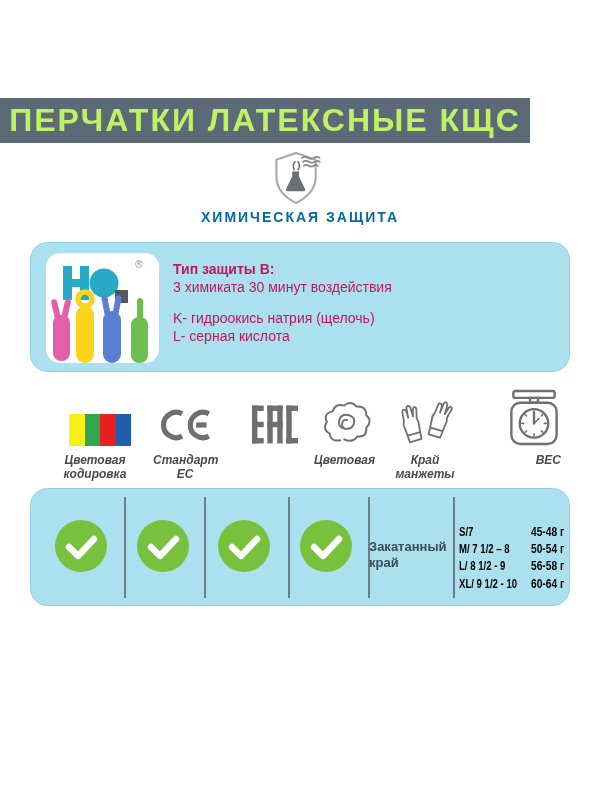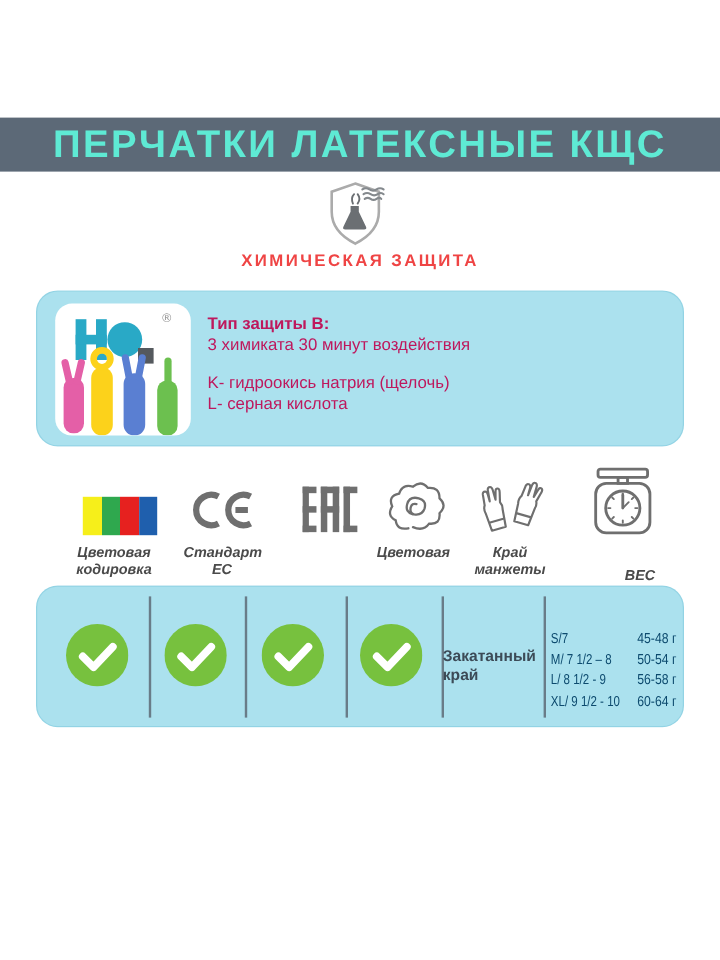--- a/index.html
+++ b/index.html
@@ -2,29 +2,29 @@
 <html><head>
 <meta charset="utf-8">
 <style>
   html,body { margin:0; padding:0; background:#ffffff; }
   .page {
     position:relative; width:600px; height:800px; background:#ffffff;
     font-family:"Liberation Sans", sans-serif; overflow:hidden;
   }
   
   .banner {
-    position:absolute; left:0; top:98px; width:600px; height:45px;
+    position:absolute; left:0; top:98px; width:530px; height:45px;
     display:flex; align-items:center; justify-content:center;
-    color:#5eead4; font-size:32px; font-weight:700; letter-spacing:2px; white-space:nowrap;
+    color:#bef264; font-size:32px; font-weight:700; letter-spacing:2px; white-space:nowrap;
   }
   
   .protection { position:absolute; left:0; top:150px; width:600px;
     display:flex; flex-direction:column; align-items:center; }
   .protection-label { margin-top:2px; font-size:14px; font-weight:700;
-    letter-spacing:2px; color:#ef4444; white-space:nowrap; }
+    letter-spacing:2px; color:#0369a1; white-space:nowrap; }
   
   .panel { position:absolute; left:30px; width:540px; border-radius:18px;
     border:1px solid rgba(125,200,220,0.55); box-sizing:border-box; }
   .info-box { top:242px; height:130px; }
   .spec-box { top:488px; height:118px; }
   .brand-card { position:absolute; left:15px; top:10px; width:113px; height:110px;
     background:#ffffff; border-radius:14px; overflow:hidden; }
   .info-text { position:absolute; left:142px; top:17px; width:394px;
     color:#be185d; font-size:14px; line-height:18px; font-weight:500; white-space:nowrap; }
   .info-text .t-bold { font-weight:700; }
@@ -37,22 +37,22 @@
     margin-bottom:7px; }
   .feature-label { font-size:12px; line-height:14px; font-weight:700;
     color:#4a4a4a; text-align:center; }
   .color-strip { display:flex; }
   .color-strip span { width:15.5px; height:32px; display:block; }
   
   .check { position:absolute; top:31px; width:52px; height:52px; }
   .vdiv { position:absolute; top:8px; height:101px; width:2px; opacity:0.85; }
   .cuff-type { position:absolute; left:338px; top:50px; width:82px;
     font-size:13px; line-height:16px; font-weight:600; color:#3c4b57; }
-  .size-table { position:absolute; left:428px; top:36px; color:#0c4a6e;
-    font-size:12px; font-weight:400; }
+  .size-table { position:absolute; left:428px; top:36px; color:#000000;
+    font-size:12px; font-weight:700; }
   .size-row { position:relative; height:17.2px; white-space:nowrap; }
   .sz { display:inline-block; transform:scaleX(0.8); transform-origin:left center; }
   .wt { position:absolute; left:72px; top:0; display:inline-block;
     transform:scaleX(0.85); transform-origin:left center; }
 </style>
 </head>
 <body>
 
 <div class="page">
 
@@ -184,21 +184,21 @@
           <g transform="translate(30,4) rotate(16 12 20)">
             <path d="M5 37 L4 22 Q3 18 5 15 L6 6 Q6.5 3.5 8.5 4 Q10 4.5 10 7 L10 13 L11 3.5 Q11.5 1 13.5 1.5 Q15 2 15 4.5 L15 13 L17 6 Q17.8 3.8 19.3 4.5 Q20.8 5.3 20 8 L18 16 Q19.5 19 18.5 22 L17 37 Z"></path>
             <path d="M4.7 30 L17.6 30" fill="none"></path>
           </g>
         </g>
       </svg>
     </div>
     <div class="feature-label" style="width:62px;">Край манжеты</div>
   </div>
 
-  <div class="feature" style="left:456px; width:90px;gap:19px;">
+  <div class="feature" style="left:471px; width:90px;">
     <div class="icon-slot">
       <svg width="54" height="57" viewBox="0 0 54 58">
         <g fill="none" stroke-width="2.4" stroke="#6f6f6f">
           <rect x="6" y="2" width="42" height="7" rx="2"></rect>
           <path d="M23 9 h8 v5 h-8 z"></path>
           <rect x="4" y="14" width="46" height="42" rx="9"></rect>
           <circle cx="27" cy="35" r="14.5"></circle>
           <path d="M27 35 V24" stroke-linecap="round"></path>
           <path d="M27 35 l5 -5" stroke-width="1.6" stroke-linecap="round"></path>
         </g>

